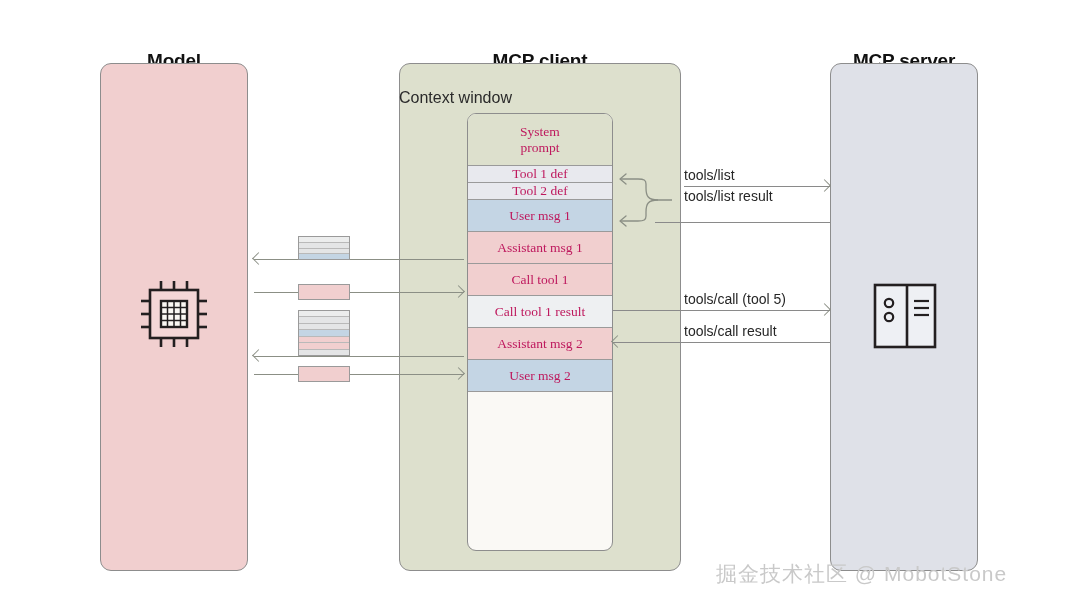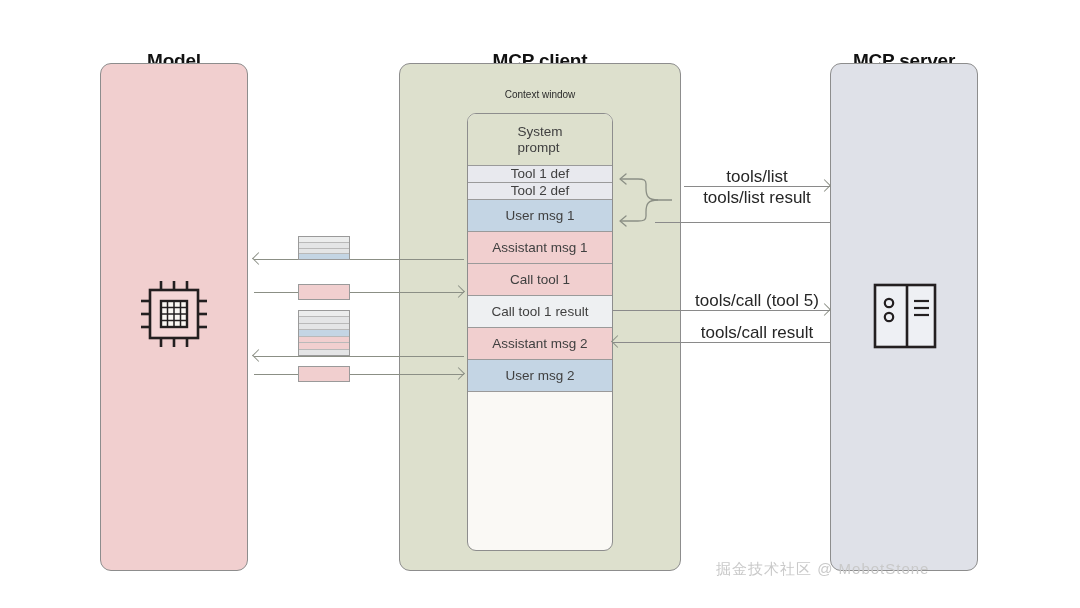--- a/index.html
+++ b/index.html
@@ -41,33 +41,34 @@
 
   
   #chip-icon{position:absolute;left:133px;top:268px;width:82px;height:92px;}
 
   
   #server-icon{position:absolute;left:869px;top:276px;width:72px;height:80px;}
 
   
   #ctx-label{
     position:absolute;left:399px;top:89px;width:282px;
-    text-align:center;font-size:10px;color:#2a2a2a;
+    font-size:16px;color:#2a2a2a;
   }
   #ctx-box{
     position:absolute;left:467px;top:113px;width:146px;height:438px;
     border:1.1px solid #8d8d8d;border-radius:9px;
     background:#faf9f5;box-sizing:border-box;overflow:hidden;
   }
   .ctx-row{
     box-sizing:border-box;
     border-bottom:1.1px solid #9a9a9a;
     display:flex;align-items:center;justify-content:center;
-    font-size:13.5px;color:#404040;line-height:1.15;
+    font-size:13.5px;color:#be185d;text-align:center;line-height:1.15;
     white-space:pre-line;
+    font-family:Liberation Serif, serif;
   }
   .r-sys{height:52px;background:#dde0cd;}
   .r-tool{height:17px;background:#e8e9ee;}
   .r-user{height:32px;background:#c4d5e4;}
   .r-asst{height:32px;background:#f1cfcf;}
   .r-callres{height:32px;background:#eef0f2;}
   .r-empty{height:auto;flex:1;background:#faf9f5;border-bottom:none;}
 
   
   .hline{position:absolute;height:0;border-top:1.1px solid #8b8f85;}
@@ -77,43 +78,43 @@
   .arrow{position:absolute;width:11px;height:11px;}
   .arrow i{
     display:block;width:8px;height:8px;
     border-top:1.4px solid #8b8f85;border-right:1.4px solid #8b8f85;
   }
   .arrow.right i{transform:rotate(45deg);}
   .arrow.left  i{transform:rotate(-135deg);}
 
   
   .arr-label{
-    position:absolute;font-size:17px;color:#262626;
-    white-space:nowrap;text-align:center;
+    position:absolute;font-size:14px;color:#262626;
+    white-space:nowrap;text-align:left;
   }
 
   
   .stack{
     position:absolute;
     border:1.2px solid #9a9a9a;
     box-sizing:border-box;
     background:#ffffff;
     display:flex;flex-direction:column;
   }
   .stack span{display:block;flex:1;border-bottom:1px solid #b9b9b9;}
   .stack span:last-child{border-bottom:none;}
   .tk-gray{background:#e4e5e6;}
   .tk-lgray{background:#eceded;}
   .tk-blue{background:#c4d5e4;}
   .tk-pink{background:#f1cfcf;}
 
   
   #watermark{
     position:absolute;left:716px;top:560px;
-    font-size:15px;color:#c9c9c9;white-space:nowrap;
+    font-size:21px;color:#c9c9c9;white-space:nowrap;
     letter-spacing:1px;
   }
 </style>
 </head>
 <body>
 
 <div id="stage">
 
   <div class="col-title" id="title-model">Model</div>
   <div class="col-title" id="title-client">MCP client</div>

